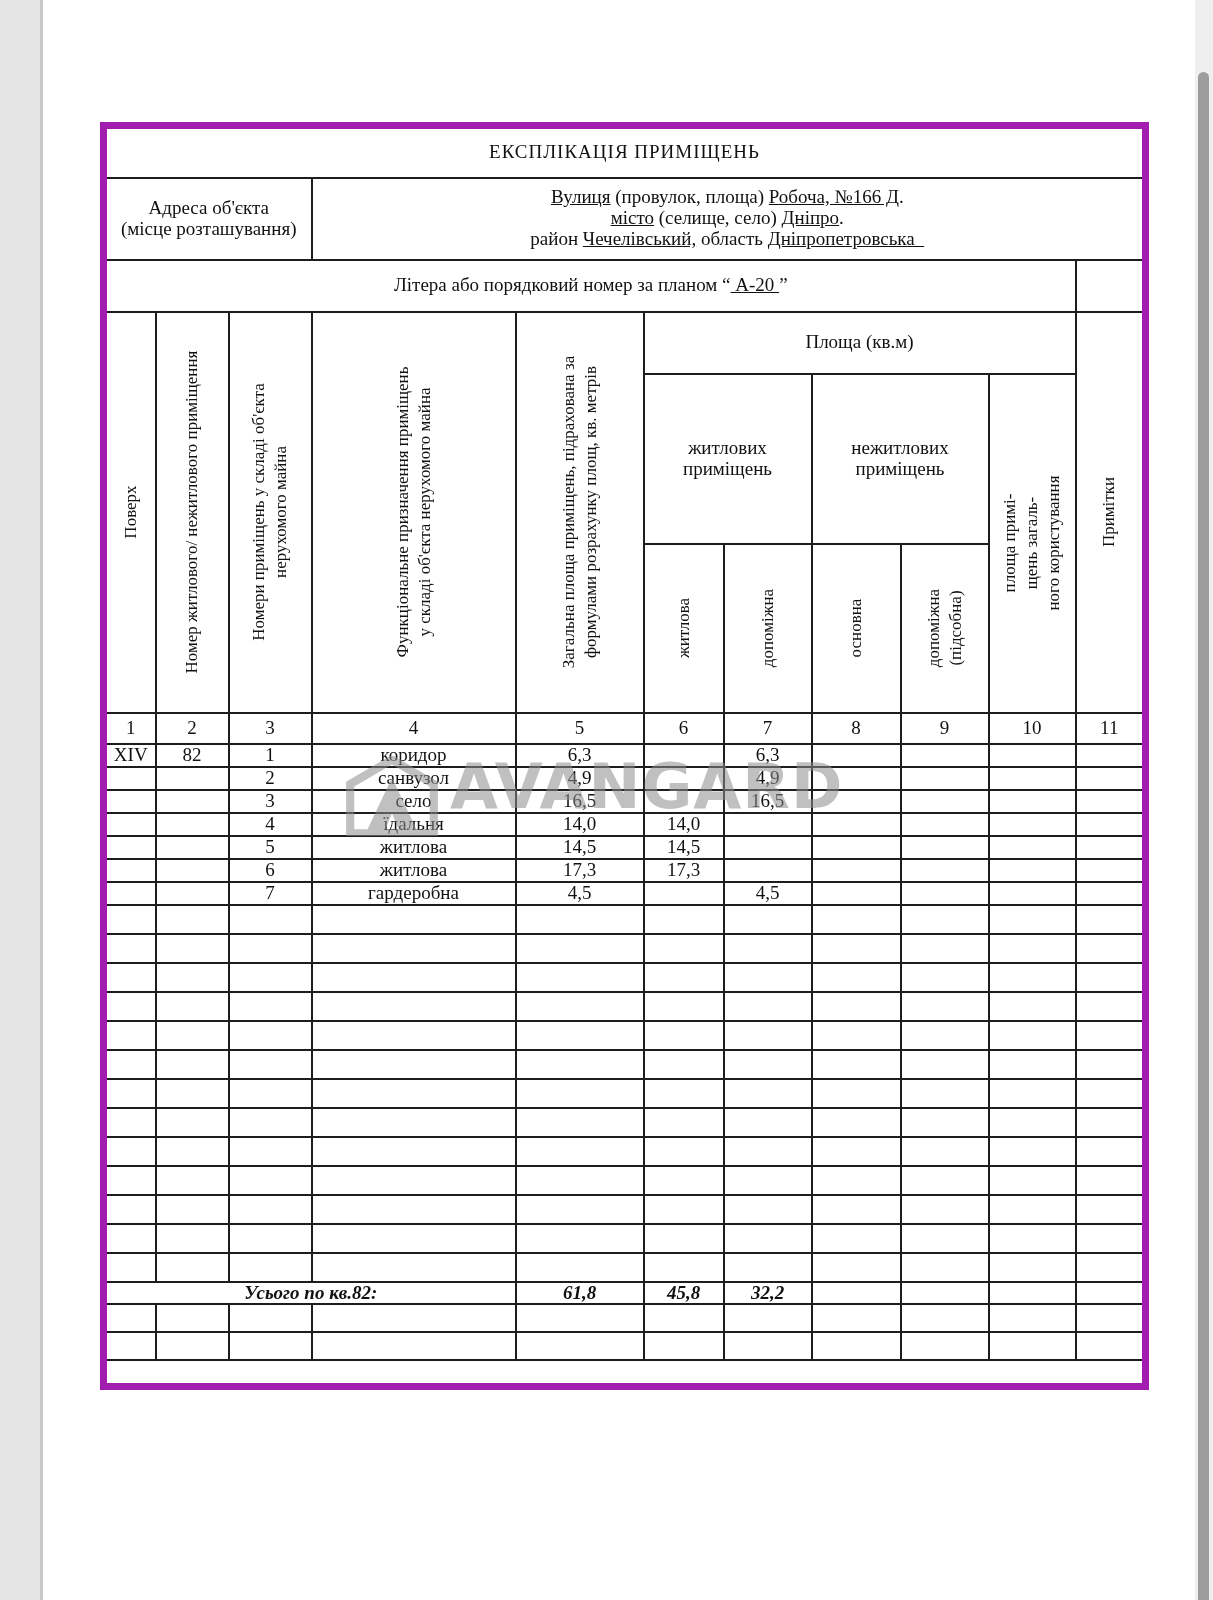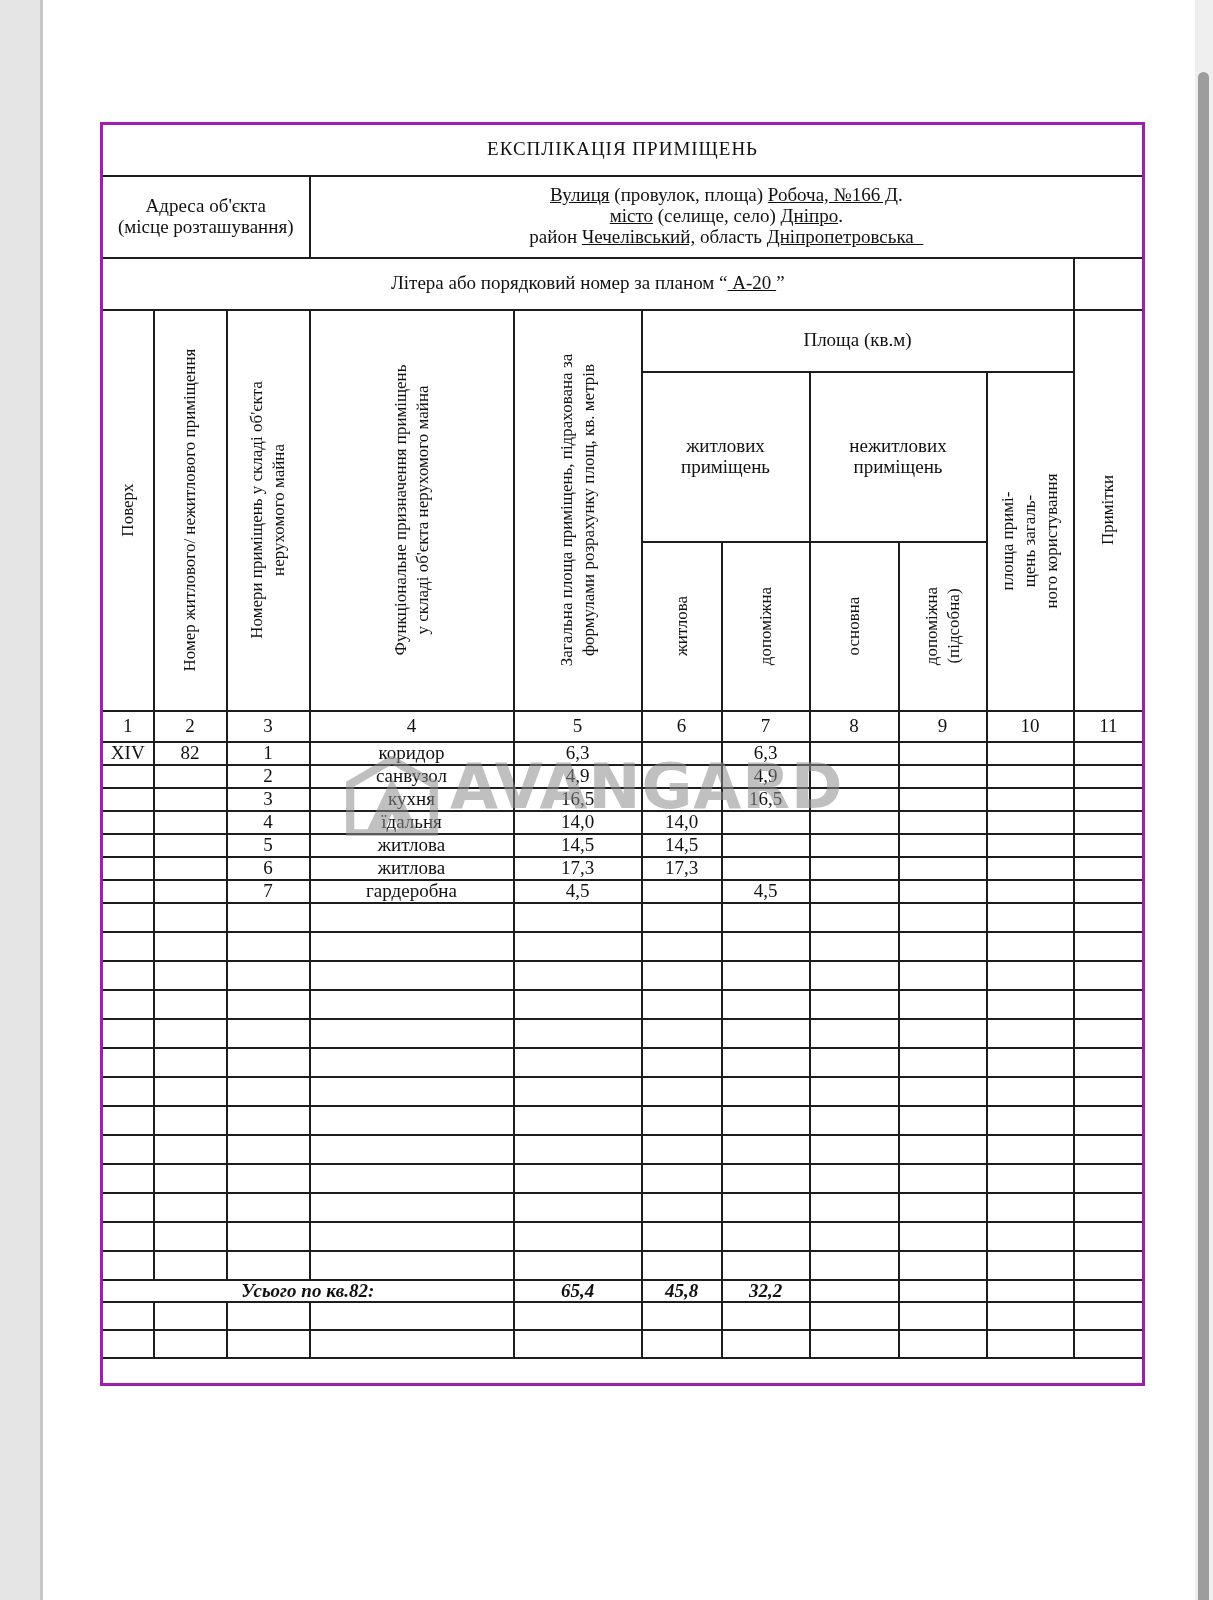--- a/index.html
+++ b/index.html
@@ -10,21 +10,21 @@
   }
   
   .left-strip { position:absolute; left:0; top:0; width:40px; height:1600px;
     background:#e5e5e5; border-right:3px solid #c7c7c7; }
   .scroll-track { position:absolute; right:0; top:0; width:18px; height:1600px; background:#efefef; }
   .scroll-thumb { position:absolute; right:4px; top:72px; width:11px; height:1528px;
     background:#9d9d9d; border-radius:6px 6px 0 0; }
 
   
   table.expl { position:absolute; left:100px; top:122px; width:1042px;
-    border-collapse:collapse; border:3px solid #a21caf; table-layout:fixed;font-family:Liberation Serif, serif; }
+    border-collapse:collapse; border:7px solid #a21caf; table-layout:fixed;font-family:Liberation Serif, serif; }
   table.expl td { border:2px solid #1d1d1d; padding:0; text-align:center;
     vertical-align:middle; font-size:19px; line-height:1.1; overflow:hidden; }
 
   tr.r-title  { height:52px; }
   tr.r-addr   { height:82px; }
   tr.r-lit    { height:52px; }
   tr.r-h1     { height:62px; }
   tr.r-h2     { height:170px; }
   tr.r-h3     { height:169px; }
   tr.r-nums   { height:31px; }
@@ -190,21 +190,21 @@
         <td>4,9</td>
         <td></td>
         <td></td>
         <td></td>
         <td></td>
   </tr>
   <tr class="r-data">
     <td></td>
         <td></td>
         <td>3</td>
-        <td>кухня</td>
+        <td>село</td>
         <td>16,5</td>
         <td></td>
         <td>16,5</td>
         <td></td>
         <td></td>
         <td></td>
         <td></td>
   </tr>
   <tr class="r-data">
     <td></td>
@@ -424,21 +424,21 @@
         <td></td>
         <td></td>
         <td></td>
         <td></td>
         <td></td>
         <td></td>
       </tr>
 
   <tr class="r-totals">
     <td colspan="4" class="totals-label">Усього по кв.82:</td>
-    <td class="totals-val">65,4</td>
+    <td class="totals-val">61,8</td>
     <td class="totals-val">45,8</td>
     <td class="totals-val">32,2</td>
     <td></td>
         <td></td>
         <td></td>
         <td></td>
   </tr>
 
   <tr class="r-post">
         <td></td>

